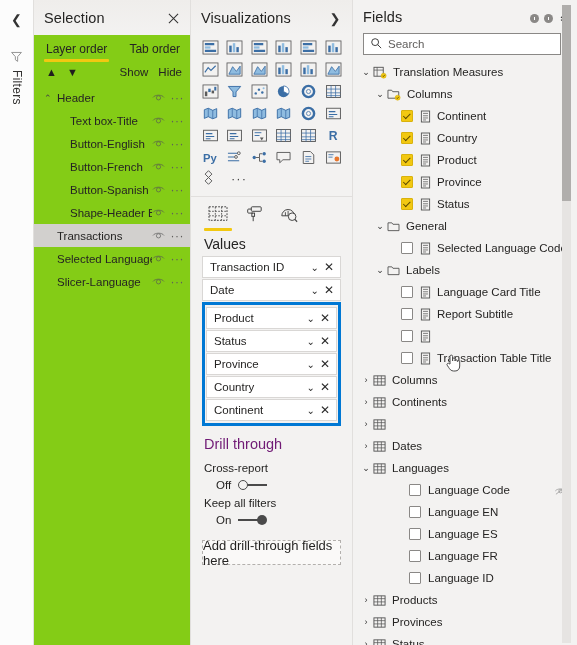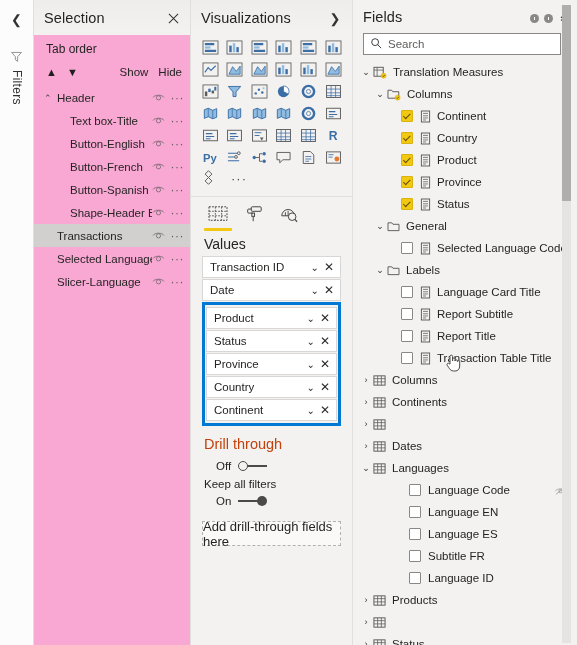--- a/index.html
+++ b/index.html
@@ -44,21 +44,21 @@
     padding: 9px 8px 8px 10px;
     background: linear-gradient(#efedeb, #f3f2f1);
   }
   .pane-title { font-size: 14.5px; color: #252423; flex: 1; letter-spacing: .1px; }
   .pane-head-btn {
     width: 18px; height: 18px; display: flex; align-items: center; justify-content: center;
     color: #333; cursor: pointer; font-size: 13px;
   }
 
   
-  .sel-pane { width: 157px; flex: 0 0 157px; border-right: 1px solid #e1dfdd; background: #f9a8d4; }
+  .sel-pane { width: 157px; flex: 0 0 157px; border-right: 1px solid #e1dfdd; background: #84cc16; }
   .sel-tabs { display: flex; padding: 0 10px; margin-top: 3px; }
   .sel-tab {
     font-size: 12px; color: #252423; padding: 4px 2px 5px 2px; margin-right: 18px;
     cursor: pointer; position: relative; white-space: nowrap;
   }
   .sel-tab.active::after {
     content: ""; position: absolute; left: 0; right: 0; bottom: -1px;
     height: 3px; background: #f2c811; border-radius: 1px;
   }
   .sel-toolbar {
@@ -111,21 +111,21 @@
     font-size: 11.5px; color: #252423; margin-bottom: 1px; cursor: pointer;
   }
   .well-name { flex: 1; white-space: nowrap; overflow: hidden; }
   .well-chev { color: #2b2b2b; font-size: 10px; padding: 0 5px; }
   .well-x { color: #2b2b2b; font-size: 12px; padding-right: 2px; }
   .well-group-hl {
     border: 3px solid #0078d4; padding: 2px 1px 1px 1px; margin: 1px 0 0 0;
     position: relative;
   }
   .drill { padding: 10px 13px 0 13px; }
-  .drill-title { font-size: 14.5px; color: #c2410c; padding-bottom: 8px; }
+  .drill-title { font-size: 14.5px; color: #701a75; padding-bottom: 8px; }
   .drill-sub { font-size: 11.5px; color: #252423; padding: 2px 0 5px 0; }
   .toggle-row { display: flex; align-items: center; gap: 7px; padding-left: 12px; margin-bottom: 4px; }
   .toggle-text { font-size: 11.5px; color: #252423; }
   .switch { width: 29px; height: 12px; position: relative; display: inline-block; }
   .switch .track { position: absolute; left: 4px; right: 0; top: 5px; height: 1.6px; background: #4a4a4a; }
   .switch .knob {
     position: absolute; top: 1px; width: 10px; height: 10px; border-radius: 50%;
   }
   .switch.off .knob { left: 0; border: 1.6px solid #4a4a4a; background: #f3f2f1; }
   .switch.on .track { left: 0; right: 4px; }
@@ -212,20 +212,21 @@
     <div class="pane-head">
       <div class="pane-title">Selection</div>
       <div class="pane-head-btn">
         <svg width="11" height="11" viewBox="0 0 12 12">
             <path d="M1 1 L11 11 M11 1 L1 11" stroke="#333" stroke-width="1.1"></path>
           </svg>
       </div>
     </div>
 
     <div class="sel-tabs">
+      <div class="sel-tab active">Layer order</div>
       <div class="sel-tab">Tab order</div>
     </div>
 
     <div class="sel-toolbar">
       <div class="arrow-btn">▲</div>
       <div class="arrow-btn">▼</div>
       <div class="spacer"></div>
       <div class="sel-linktext">Show</div>
       <div class="sel-linktext">Hide</div>
     </div>
@@ -652,20 +653,21 @@
           <div class="well">
             <span class="well-name">Continent</span>
             <span class="well-chev">⌄</span>
             <span class="well-x">✕</span>
           </div>
         </div>
       </div>
 
     <div class="drill">
       <div class="drill-title">Drill through</div>
+      <div class="drill-sub">Cross-report</div>
       <div class="toggle-row">
         <span class="toggle-text">Off</span>
         <span class="switch off">
             <i class="track"></i>
             <i class="knob"></i>
           </span>
       </div>
       <div class="drill-sub">Keep all filters</div>
       <div class="toggle-row">
         <span class="toggle-text">On</span>
@@ -844,21 +846,20 @@
         </div>
         <div class="tnode lvl2">
           <span class="tchev blank"></span>
           <span class="tcheck"></span>
           <span class="ticon">
             <svg width="11" height="13" viewBox="0 0 12 14">
               <rect x="1.5" y="1" width="9" height="12" fill="none" stroke="#555" stroke-width="1"></rect>
               <path d="M3.3 3.6 H8.7 M3.3 6.2 H8.7 M3.3 8.6 H8.7 M3.3 10.8 H6.6" stroke="#555" stroke-width=".8"></path>
             </svg>
           </span>
-          <span class="tlabel">Report Title</span>
         </div>
         <div class="tnode lvl2">
           <span class="tchev blank"></span>
           <span class="tcheck"></span>
           <span class="ticon">
             <svg width="11" height="13" viewBox="0 0 12 14">
               <rect x="1.5" y="1" width="9" height="12" fill="none" stroke="#555" stroke-width="1"></rect>
               <path d="M3.3 3.6 H8.7 M3.3 6.2 H8.7 M3.3 8.6 H8.7 M3.3 10.8 H6.6" stroke="#555" stroke-width=".8"></path>
             </svg>
           </span>
@@ -931,21 +932,21 @@
           <span class="tlabel">Language EN</span>
         </div>
         <div class="tnode lvl2-c">
           <span class="tchev blank"></span>
           <span class="tcheck"></span>
           <span class="tlabel">Language ES</span>
         </div>
         <div class="tnode lvl2-c">
           <span class="tchev blank"></span>
           <span class="tcheck"></span>
-          <span class="tlabel">Subtitle FR</span>
+          <span class="tlabel">Language FR</span>
         </div>
         <div class="tnode lvl2-c">
           <span class="tchev blank"></span>
           <span class="tcheck"></span>
           <span class="tlabel">Language ID</span>
         </div>
         <div class="tnode lvl0">
           <span class="tchev">›</span>
           <span class="ticon">
             <svg width="13" height="13" viewBox="0 0 14 14">
@@ -956,20 +957,21 @@
           <span class="tlabel">Products</span>
         </div>
         <div class="tnode lvl0">
           <span class="tchev">›</span>
           <span class="ticon">
             <svg width="13" height="13" viewBox="0 0 14 14">
               <rect x="1" y="2" width="12" height="10" fill="none" stroke="#555" stroke-width="1"></rect>
               <path d="M1 5 H13 M1 8.5 H13 M5 2 V12 M9 2 V12" stroke="#555" stroke-width=".8"></path>
             </svg>
           </span>
+          <span class="tlabel">Provinces</span>
         </div>
         <div class="tnode lvl0">
           <span class="tchev">›</span>
           <span class="ticon">
             <svg width="13" height="13" viewBox="0 0 14 14">
               <rect x="1" y="2" width="12" height="10" fill="none" stroke="#555" stroke-width="1"></rect>
               <path d="M1 5 H13 M1 8.5 H13 M5 2 V12 M9 2 V12" stroke="#555" stroke-width=".8"></path>
             </svg>
           </span>
           <span class="tlabel">Status</span>

